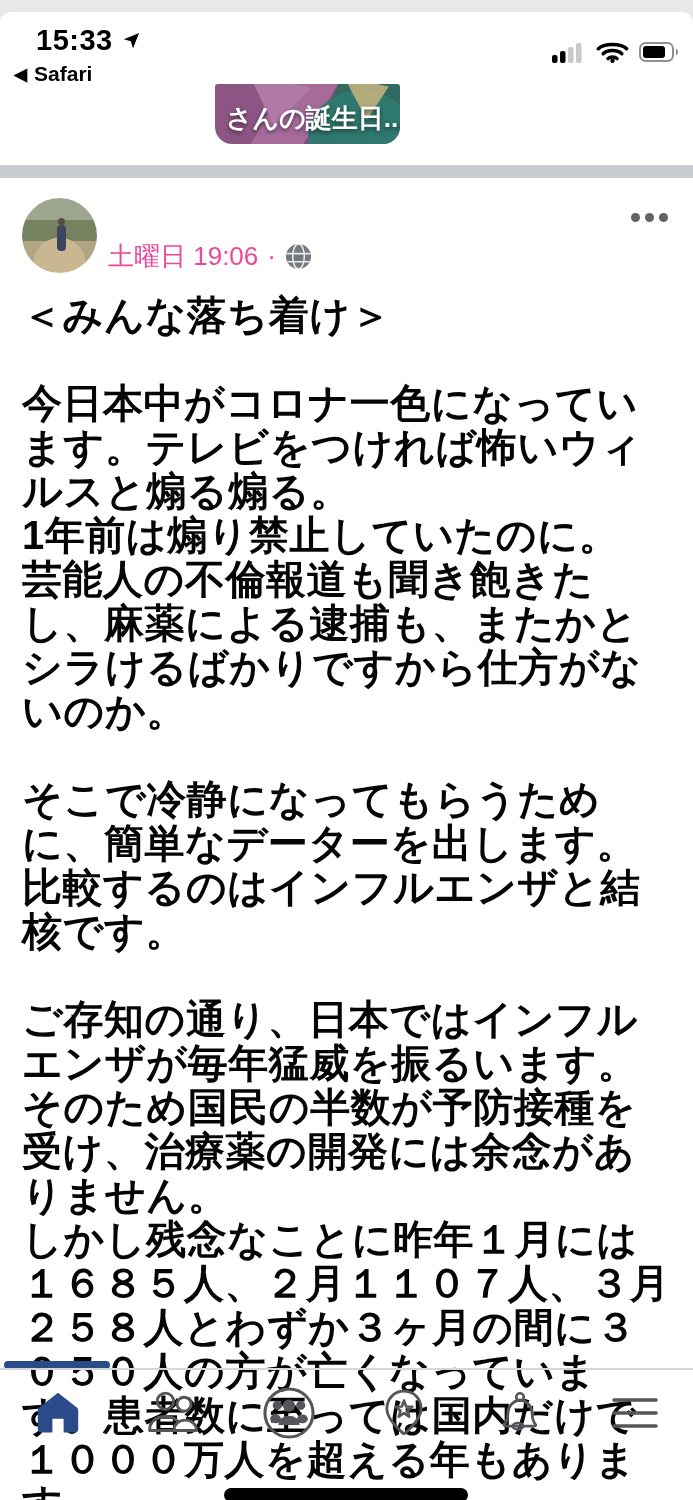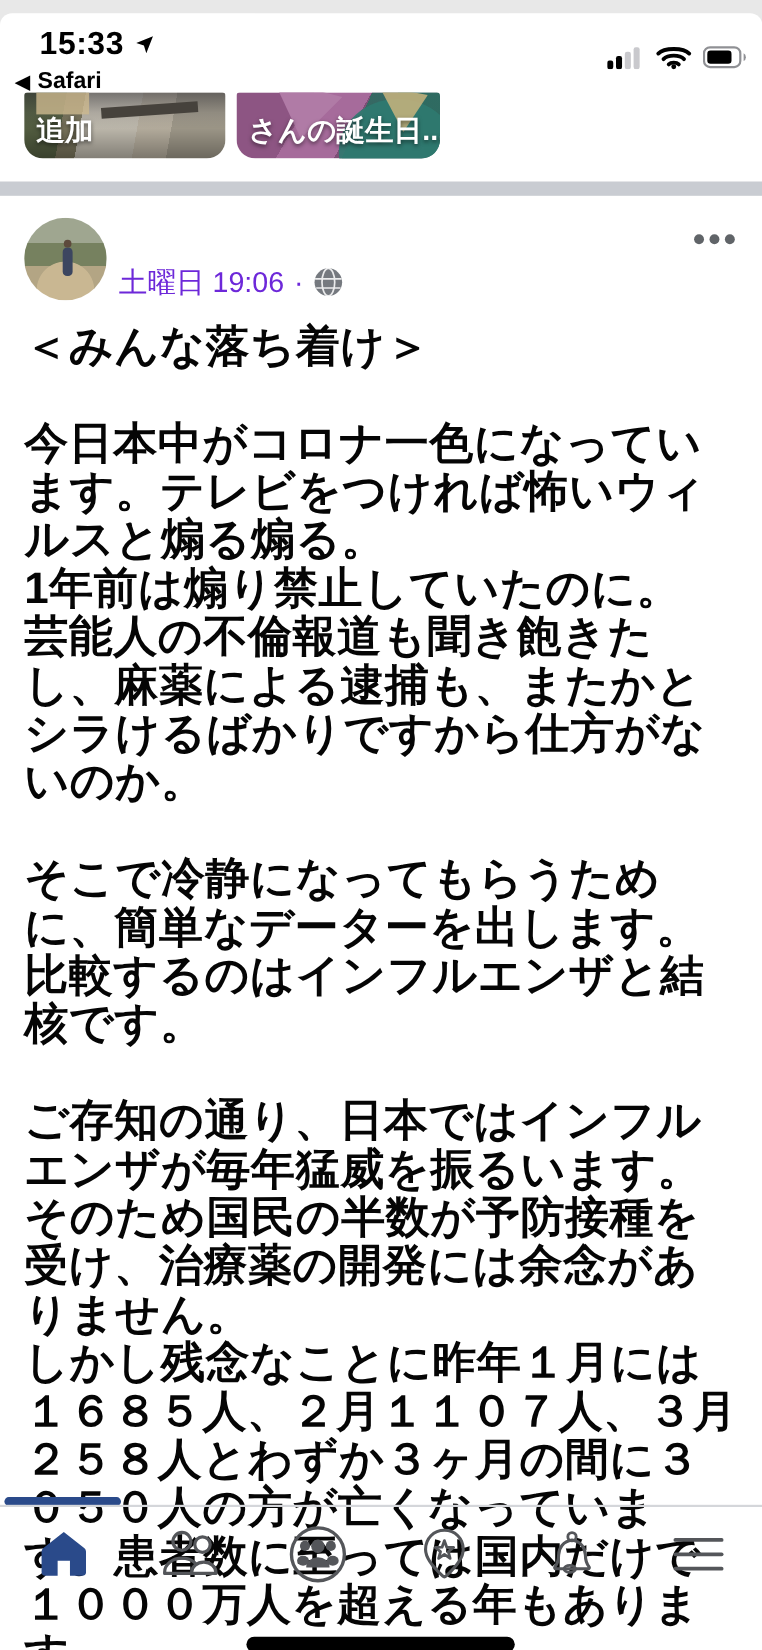--- a/index.html
+++ b/index.html
@@ -52,21 +52,21 @@
     position:absolute; left:22px; top:186px; width:75px; height:75px; border-radius:50%; overflow:hidden;
     background:
       radial-gradient(circle at 50% 88%, #c9b792 0 34%, rgba(201,183,146,0) 35%),
       linear-gradient(180deg,#9fa690 0 30%, #76815f 30% 58%, #b3a584 58% 100%);
   }
   .avatar .figure { position:absolute; left:46%; top:36%; width:9px; height:26px; background:#3c4660; border-radius:4px; }
   .avatar .figure:after { content:""; position:absolute; left:1px; top:-7px; width:7px; height:7px; border-radius:50%; background:#5d4a3c; }
   .author-name { position:absolute; left:108px; top:191px; font-size:29px; font-weight:700; color:#050505; }
   .post-meta {
     position:absolute; left:108px; top:227px; display:flex; align-items:center; gap:9px;
-    font-size:26px; color:#6d28d9;
+    font-size:26px; color:#ec4899;
   }
   .globe svg { display:block; }
   .more-dots { position:absolute; right:25px; top:201px; display:flex; gap:5px; }
   .more-dots i { width:9px; height:9px; border-radius:50%; background:#606468; }
   
   .post-body {
     position:absolute; left:22px; top:281px; width:651px;
     font-size:40px; line-height:44px; font-weight:600; color:#050505;
     white-space:pre-wrap; word-break:break-all; letter-spacing:.5px;
   }
@@ -116,25 +116,20 @@
     </span>
     <span>
       <svg width="42" height="22" viewBox="0 0 42 22">
         <rect x="1" y="2" width="33" height="18" rx="5.5" fill="none" stroke="#8f9094" stroke-width="2"></rect>
         <rect x="4" y="5" width="22" height="12" rx="3" fill="#000"></rect>
         <path d="M37 7.5 a4 4 0 0 1 0 7 z" fill="#8f9094"></path>
       </svg>
     </span>
   </div>
 
-  <div class="story-card add">
-    <div class="sign"></div>
-    <div class="belt"></div>
-    <span class="story-label">追加</span>
-  </div>
   <div class="story-card birthday">
     <div class="circ"></div>
     <div class="tri1"></div>
     <div class="tri2"></div>
     <span class="story-label">さんの誕生日...</span>
   </div>
 
   <div class="divider-bar"></div>
 
   <div class="avatar">

